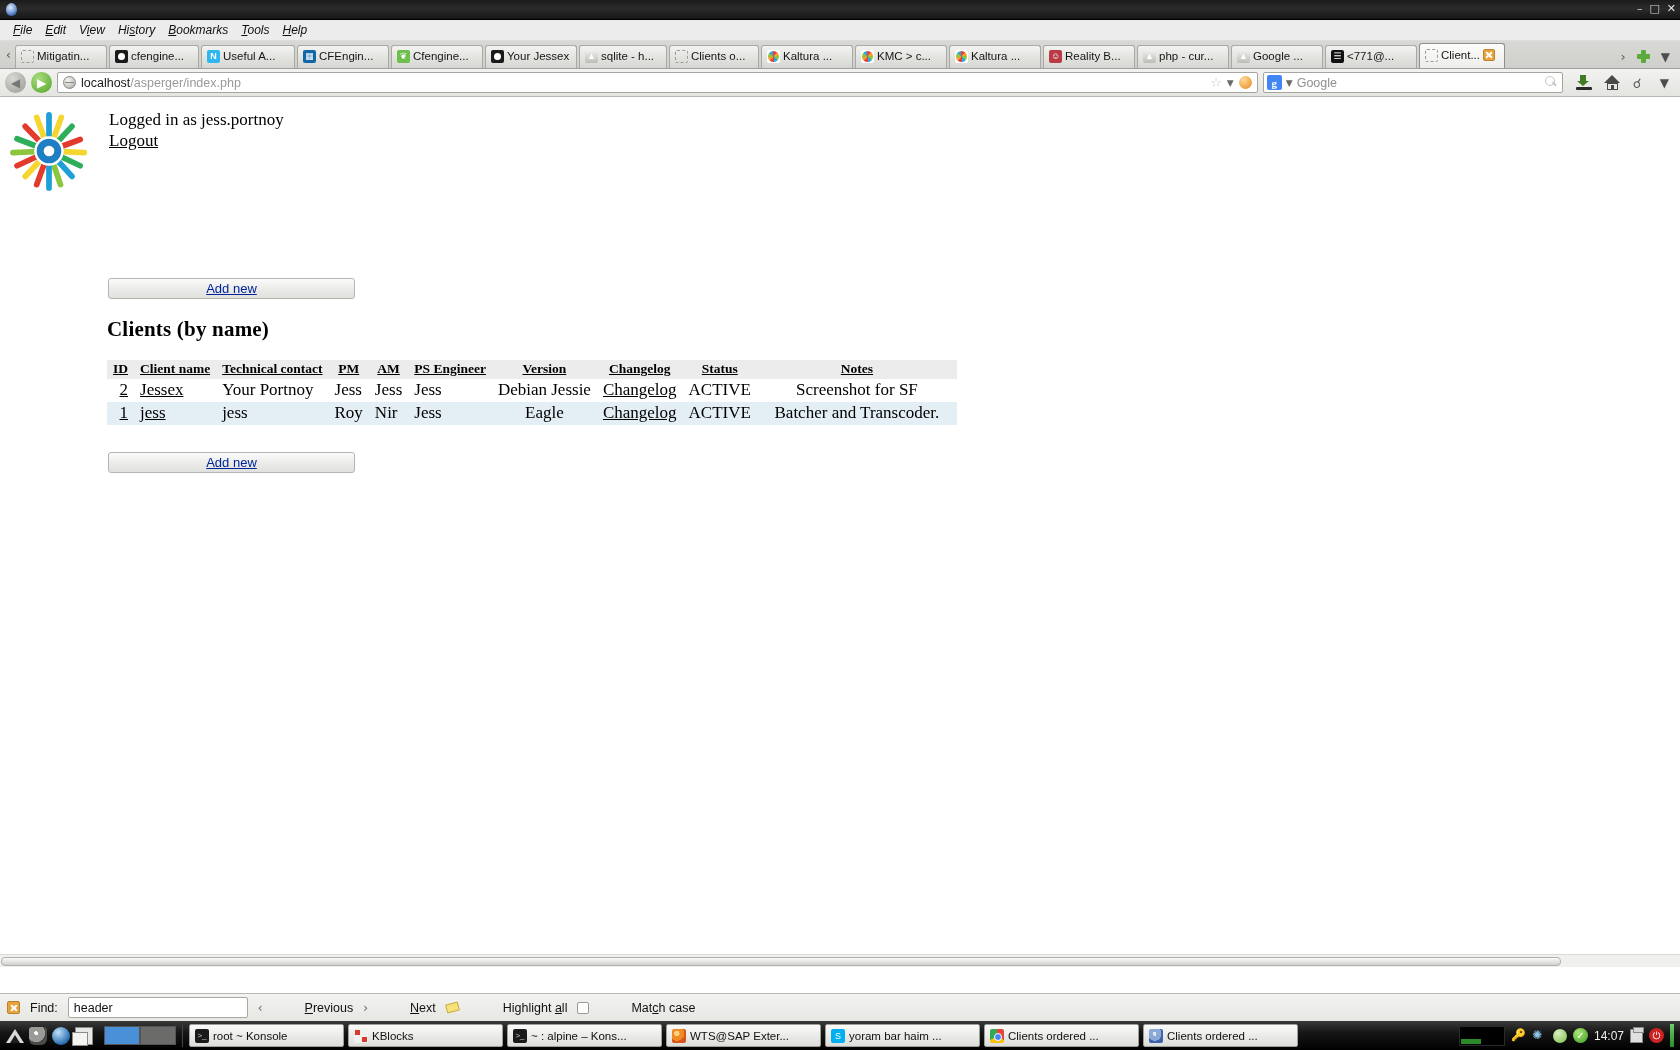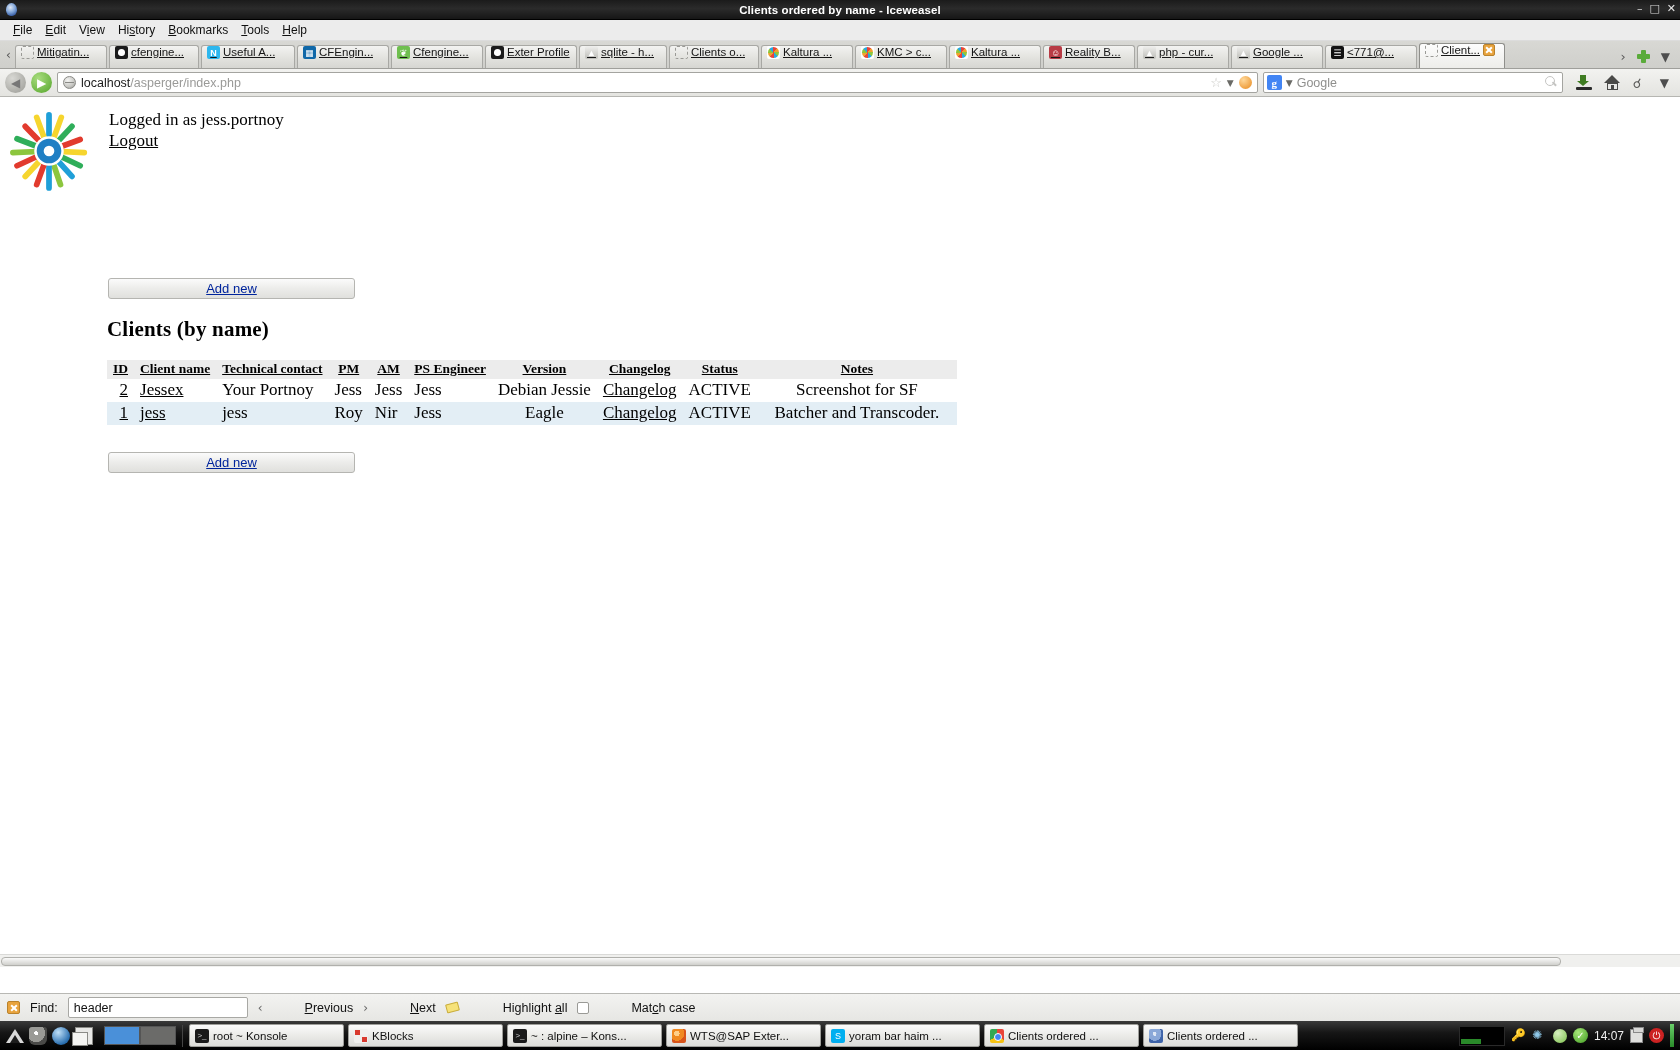--- a/index.html
+++ b/index.html
@@ -48,53 +48,53 @@
     background: #ececec;
     display: flex; align-items: center;
     padding-left: 7px;
     border-bottom: 1px solid #dcdcdc;
     font-size: 12px; color: #101010;
   }
   .menubar .mi {
     padding: 1px 7px 2px 6px;
     cursor: default;
     font-family: "Liberation Sans", sans-serif;
+    font-style: italic;
   }
   .menubar .mi .u { text-decoration: underline; }
 
   
   .tabbar {
     height: 28px;
     background: linear-gradient(to bottom,#d8d8d4 0%, #cfcfcb 100%);
     display: flex; align-items: flex-end;
     padding: 0 2px;
     border-bottom: 1px solid #9f9f9b;
     position: relative;
   }
   .tab-scroll-left {
     width: 13px; height: 26px; display:flex; align-items:center; justify-content:center;
     color:#555; font-size: 12px; font-family:"DejaVu Sans", sans-serif;
   }
   .tabs-wrap { display: flex; align-items: flex-end; flex: 1 1 auto; overflow: hidden;}
   .tab {
     height: 23px;
     min-width: 0;
-    display: flex; 
+    display: flex; align-items: center;
     gap: 3px;
     padding: 0 6px 2px 5px;
     margin-right: 2px;
     background: linear-gradient(to bottom,#f3f3f1 0%, #e2e2de 55%, #d6d6d2 100%);
     border: 1px solid #a8a8a4;
     border-bottom: none;
     border-radius: 3px 3px 0 0;
     font-size: 11.5px;
     color: #161616;
     white-space: nowrap;
     font-family: "Liberation Sans", sans-serif;
-    text-decoration: underline;
   }
   .tab.active {
     background: linear-gradient(to bottom,#fdfdfd 0%, #f3f3f1 60%, #ededea 100%);
     border-color: #8f8f8b;
     height: 25px;
   }
   .tab .favicon {
     width: 13px; height: 13px; flex: none;
     border-radius: 2px;
     display:flex; align-items:center; justify-content:center;
@@ -397,21 +397,20 @@
     display:flex;align-items:center;justify-content:center;}
   .tray-edge { width:4px; height:23px; background: linear-gradient(to bottom,#6ad06a,#2a8a2a);}
 </style>
 </head>
 <body>
 
 <div class="titlebar">
   <div class="titlebar-icon">
       <div class="ff"></div>
     </div>
-  <div class="titlebar-title">Clients ordered by name - Iceweasel</div>
   <div class="win-buttons">
     <span class="win-btn">–</span>
     <span class="win-btn">□</span>
     <span class="win-btn close">✕</span>
   </div>
 </div>
 
 <div class="menubar">
   <div class="mi"><span class="u">F</span><span>ile</span></div>
   <div class="mi"><span class="u">E</span><span>dit</span></div>
@@ -440,21 +439,21 @@
       <div class="tab" style="width: 92px;">
         <span class="favicon fi-cf">▦</span>
         <span class="label">CFEngin...</span>
       </div>
       <div class="tab" style="width: 92px;">
         <span class="favicon fi-cfg">❦</span>
         <span class="label">Cfengine...</span>
       </div>
       <div class="tab" style="width: 92px;">
         <span class="favicon fi-gh"></span>
-        <span class="label">Exter Profile</span>
+        <span class="label">Your Jessex</span>
       </div>
       <div class="tab" style="width: 88px;">
         <span class="favicon fi-sq">▲</span>
         <span class="label">sqlite - h...</span>
       </div>
       <div class="tab" style="width: 90px;">
         <span class="favicon fi-blank"></span>
         <span class="label">Clients o...</span>
       </div>
       <div class="tab" style="width: 92px;">

